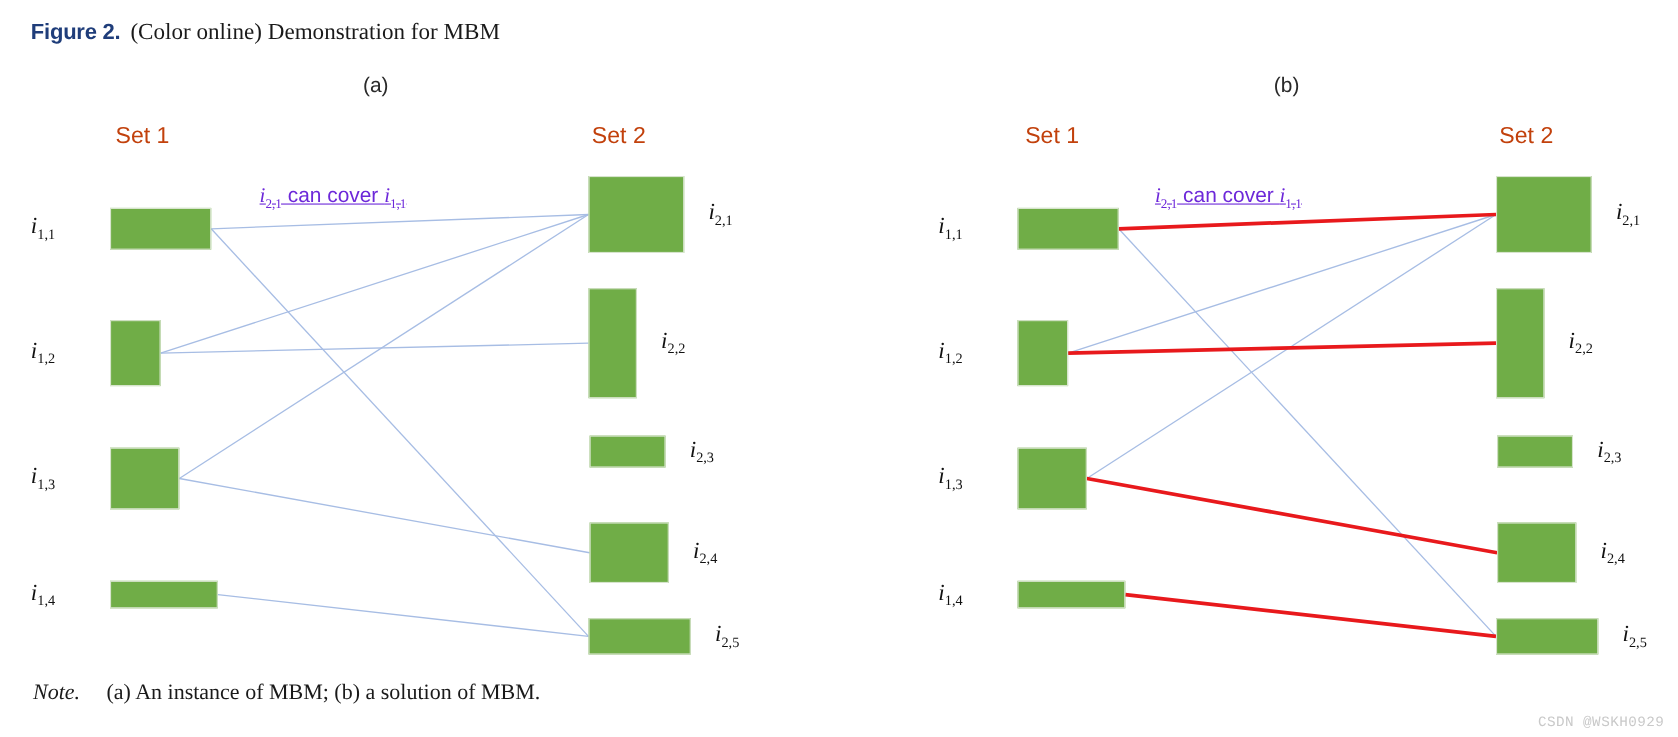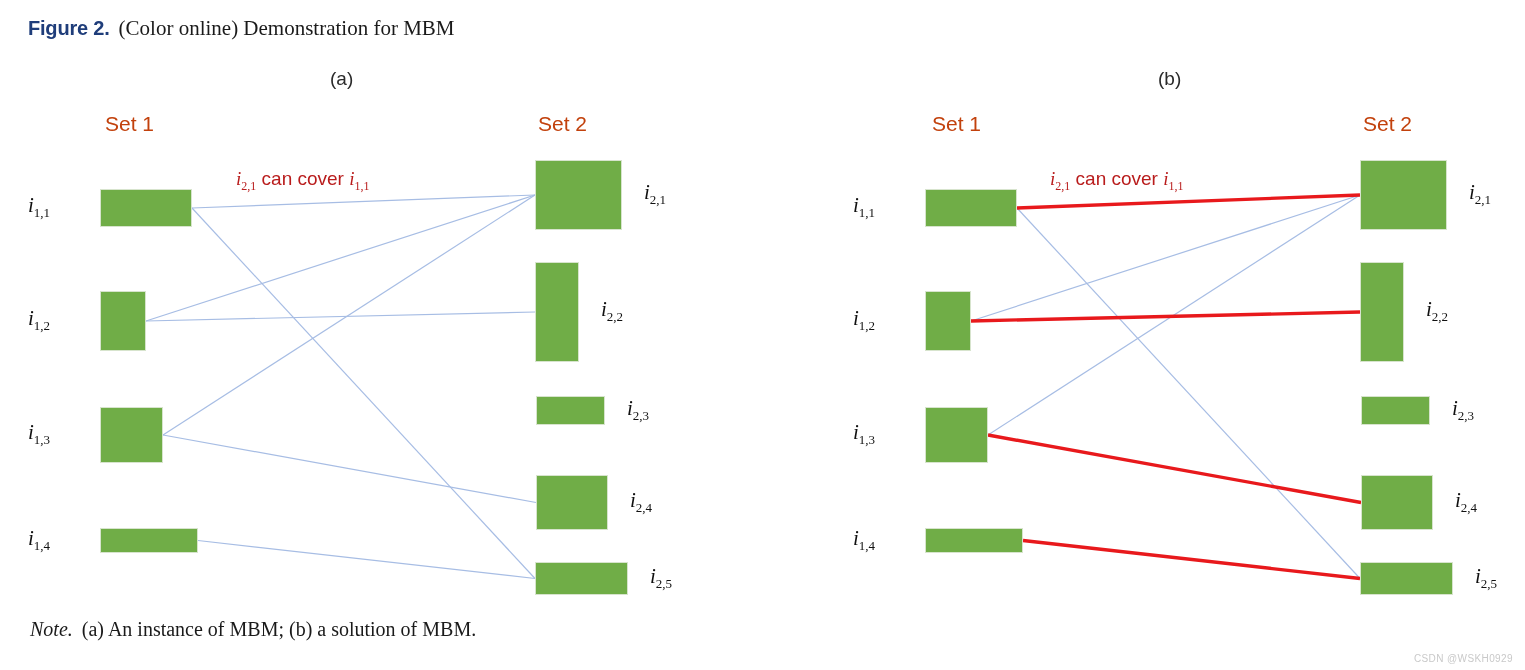--- a/index.html
+++ b/index.html
@@ -32,26 +32,26 @@
     margin-left:9px;
   }
   
   #note{
     position:absolute;left:30px;top:618px;
     white-space:nowrap;
     font-family:"Liberation Serif", serif;
     font-size:20px;color:#1a1a1a;
   }
   #note .note-word{font-style:italic;}
-  #note .note-text{margin-left:9px;}
+  #note .note-text{margin-left:24px;}
   
   #watermark{
     position:absolute;right:12px;bottom:6px;
-    color:#c9c9c9;font-size:10px;
-    font-family:Liberation Sans, sans-serif;
+    color:#c9c9c9;font-size:13px;
+    font-family:Liberation Mono, monospace;
     letter-spacing:0.4px;
     margin-top:22px;
   }
   
   .panel{position:absolute;top:0;height:670px;}
   #panel-a{left:0;width:760px;}
   #panel-b{left:760px;width:765px;}
   .panel-letter{
     position:absolute;top:68px;
     font-size:19px;color:#2a2a2a;
@@ -78,23 +78,24 @@
     white-space:nowrap;
   }
   .node-label sub{
     font-style:normal;
     font-size:13px;
     font-family:"Liberation Serif", serif;
   }
   .edge-annotation{
     position:absolute;
     font-size:19px;
-    color:#b91c1c;
+    color:#6d28d9;
     white-space:nowrap;
     font-family:"Liberation Sans", sans-serif;
+    text-decoration:underline;
   }
   .edge-annotation .it{font-family:"Liberation Serif", serif;font-style:italic;}
   .edge-annotation sub{font-size:12px;font-style:normal;}
 </style>
 </head>
 <body>
 
 <div id="caption">
   <span class="fig-label">Figure 2.</span><span class="fig-text">(Color online) Demonstration for MBM</span>
 </div>

